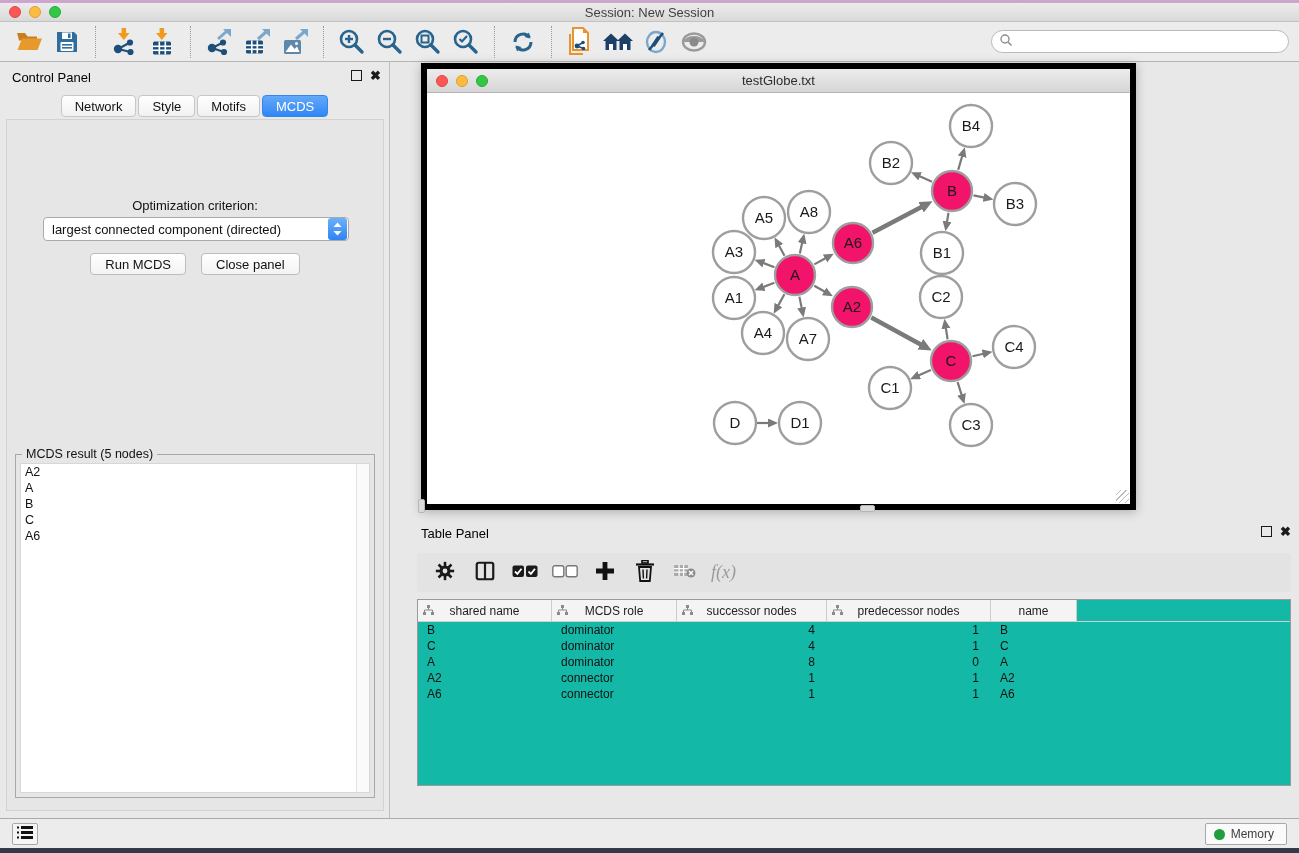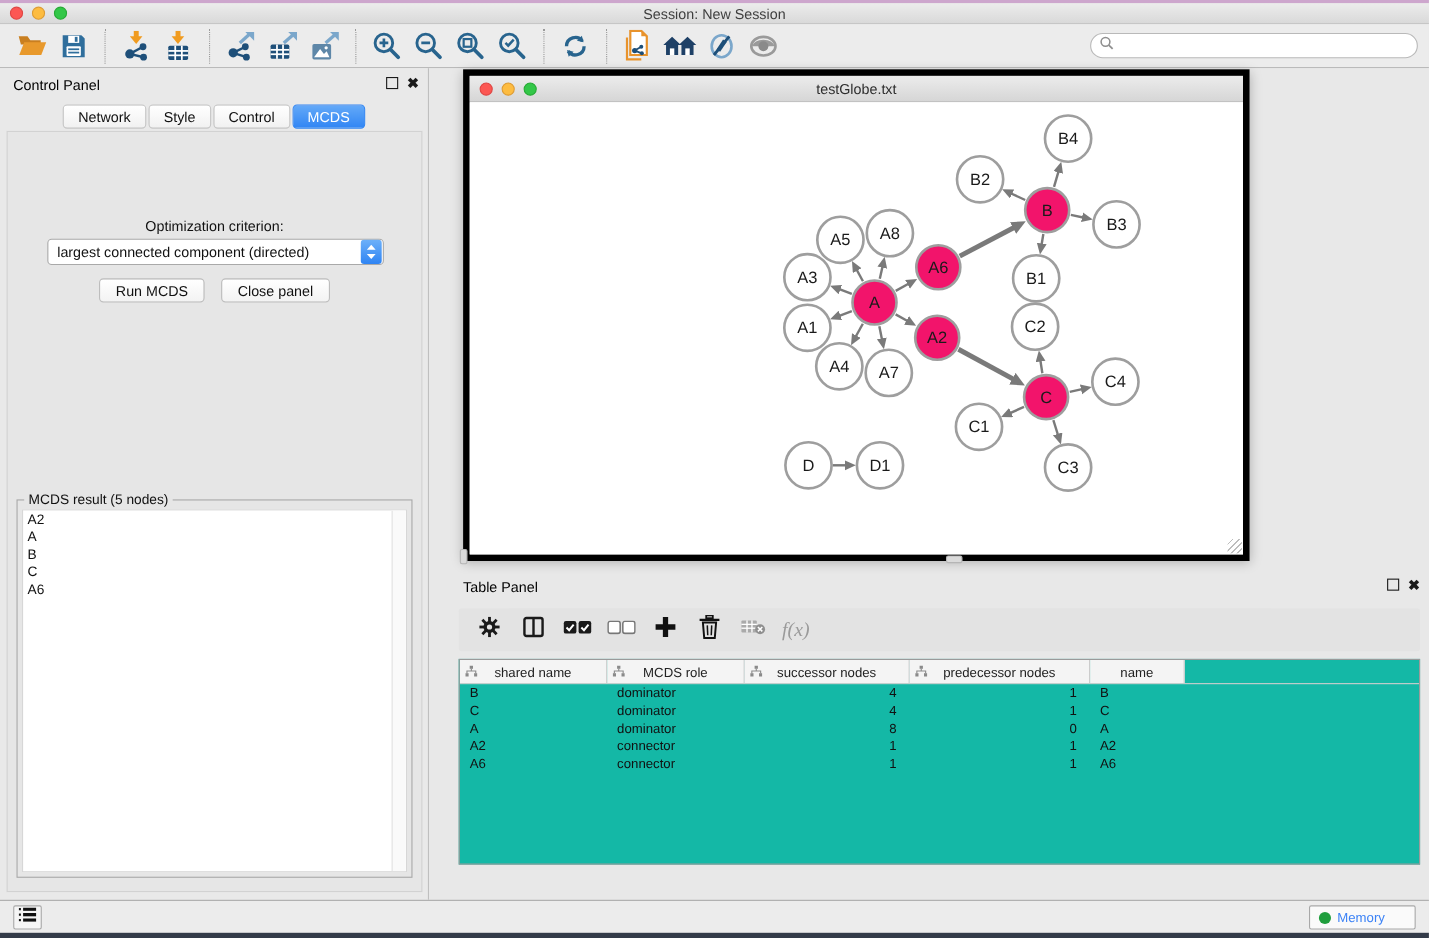--- a/index.html
+++ b/index.html
@@ -105,22 +105,22 @@
     border:1px solid #c8c8c8; margin-left:-1px; display:flex; align-items:center; cursor:pointer; }
   .tp-tab:first-child { border-radius:6px 0 0 6px; margin-left:0; }
   .tp-tab:last-child { border-radius:0 6px 6px 0; }
   .tp-tab.active { background:linear-gradient(#68aaf8,#3a8cf5); border-color:#3a8cf5; color:#fff; }
 
   
   .statusbar { position:absolute; left:0; top:818px; width:100%; height:30px; background:#ececec;
     border-top:1px solid #ababab; }
   .list-btn { position:absolute; left:12px; top:4px; width:26px; height:22px; background:#f5f5f5;
     border:1px solid #a8a8a8; border-radius:2px; display:flex; align-items:center; justify-content:center; cursor:pointer; }
-  .memory-btn { position:absolute; right:12px; top:4px; height:22px; padding:0 27px 0 8px; background:#fafafa;
-    border:1px solid #a8a8a8; border-radius:2px; display:flex; align-items:center; gap:6px; font-size:12px; color:#3b82f6; cursor:pointer; }
+  .memory-btn { position:absolute; right:12px; top:4px; height:22px; padding:0 12px 0 8px; background:#fafafa;
+    border:1px solid #a8a8a8; border-radius:2px; display:flex; align-items:center; gap:6px; font-size:12px; color:#404040; cursor:pointer; }
   .memory-dot { width:11px; height:11px; border-radius:50%; background:#1f9e3d; }
   .bottom-strip { position:absolute; left:0; top:848px; width:100%; height:5px; background:#333b49; }
 </style>
 </head>
 <body>
 
 <div class="screen">
 
   <div class="top-strip"></div>
 
@@ -326,21 +326,21 @@
       <div class="panel-head">
         <span class="panel-title">Control Panel</span>
         <span class="panel-btns">
           <span class="float-icon"></span>
           <span class="close-icon">✖</span>
         </span>
       </div>
       <div class="cp-tabs">
         <div class="cp-tab">Network</div>
         <div class="cp-tab">Style</div>
-        <div class="cp-tab">Control</div>
+        <div class="cp-tab">Motifs</div>
         <div class="cp-tab active">MCDS</div>
       </div>
       <div class="cp-content">
         <div class="opt-label">Optimization criterion:</div>
         <div class="dropdown">
           <span class="dropdown-value">largest connected component (directed)</span>
           <span class="dropdown-stepper">
             <svg width="9" height="6" viewBox="0 0 9 6">
                 <path d="M0.5 5 L4.5 0.5 L8.5 5 Z" fill="#fff"></path>
               </svg>

